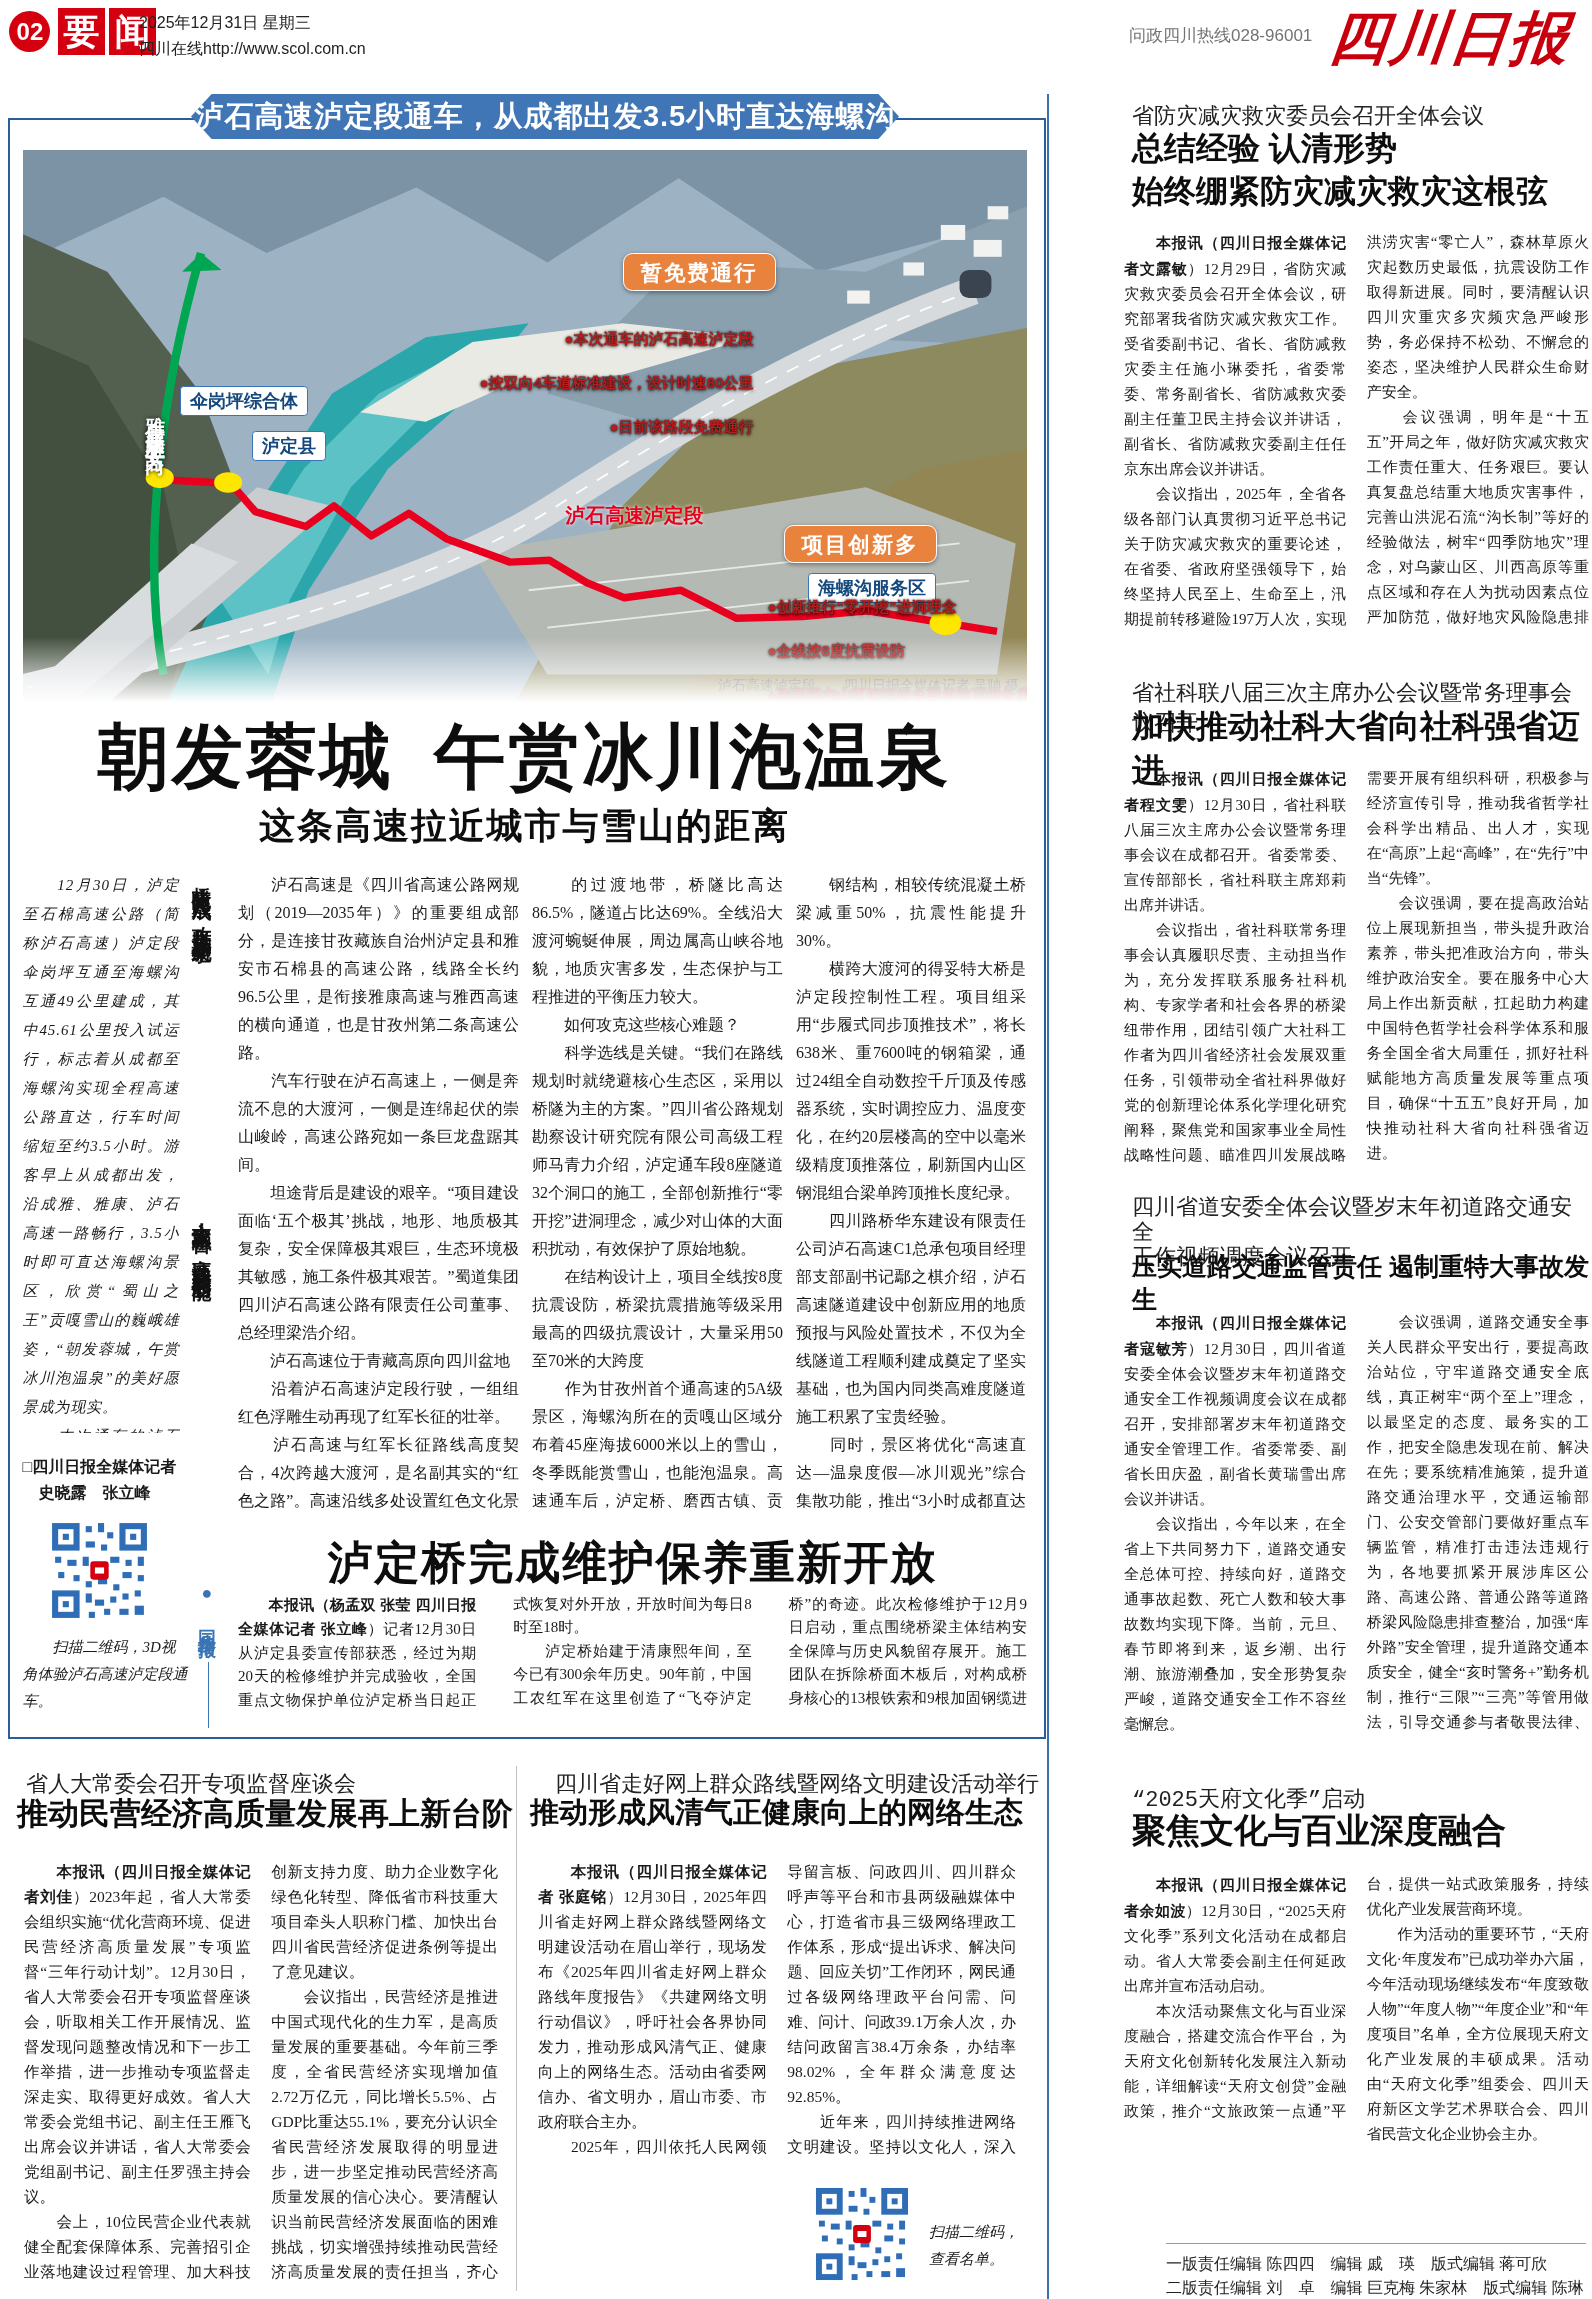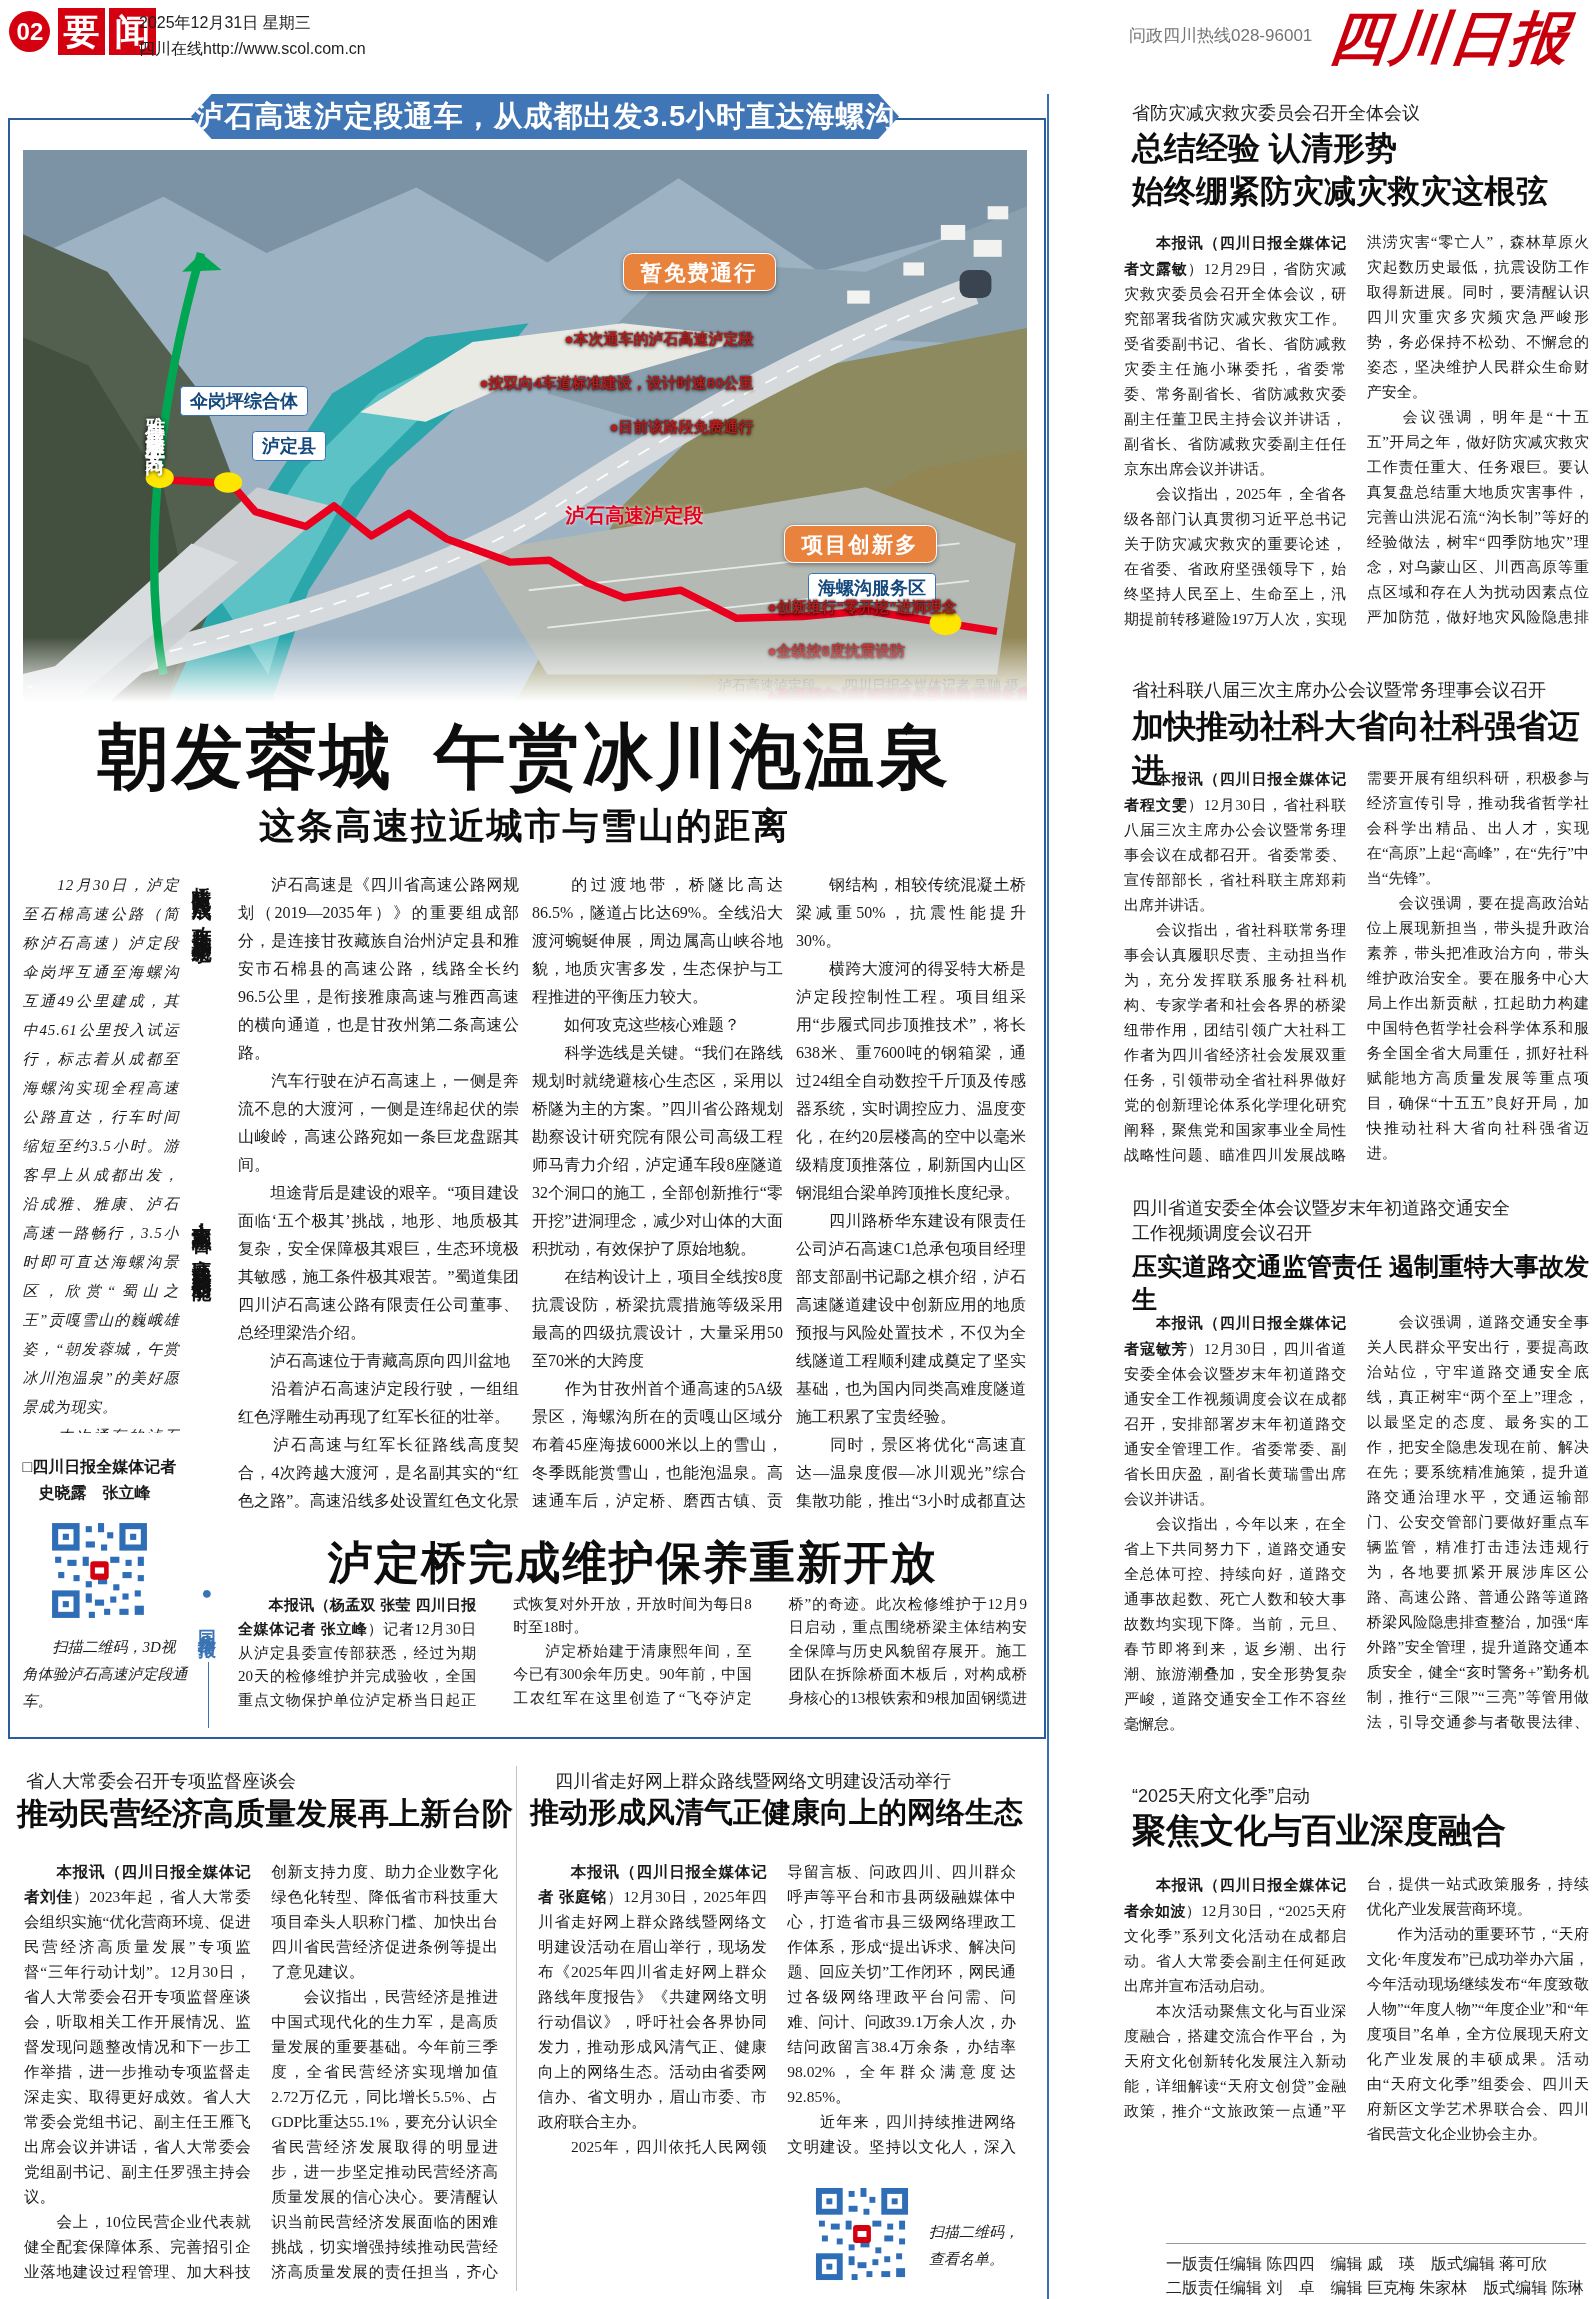--- a/index.html
+++ b/index.html
@@ -42,21 +42,21 @@
          font-size:19.7px;letter-spacing:2.8px;white-space:nowrap;}
   .sync{writing-mode:vertical-rl;color:#3b74b4;font-family:"Liberation Sans",sans-serif;font-weight:700;
         font-size:18px;letter-spacing:3.7px;}
   .syncline{width:0;border-left:0.9px solid #3b74b4;height:66px;}
   .byline{font-weight:700;font-size:16px;line-height:26px;white-space:pre-line;font-family:"Liberation Sans",sans-serif;}
   .qrcap{font-style:italic;font-size:15px;line-height:27px;white-space:pre-line;}
   .subh1{left:238px;top:1516px;width:789px;text-align:center;font-weight:900;font-size:45px;color:#0d0d0d;letter-spacing:1.9px;margin-top:17px;}
   .sub3col{left:238px;top:1593px;width:789px;height:139px;column-count:3;column-gap:37px;
            font-size:15px;line-height:23.4px;text-align:justify;overflow:hidden;white-space:pre-line;}
   
-  .kicker{font-family:Liberation Sans, sans-serif;font-size:18px;color:#222;white-space:pre-line;}
+  .kicker{font-family:Liberation Mono, monospace;font-size:22px;color:#222;white-space:pre-line;}
   .btitle{font-family:"Liberation Sans",sans-serif;font-weight:900;color:#0d0d0d;}
   .b2col{column-count:2;column-gap:20.6px;font-size:15.5px;line-height:25px;text-align:justify;
          overflow:hidden;white-space:pre-line;}
   .introb{font-weight:700;font-family:"Liberation Sans",sans-serif;}
   .vrule-gray{width:0;border-left:0.9px solid #c2c2c2;}
   .vrule-blue{width:0;border-left:2.8px solid #3a70ae;}
   .footerbox{left:1166px;top:2243px;width:420px;border-top:1.9px solid #9a9a9a;
              font-family:"Liberation Sans",sans-serif;font-size:16px;color:#222;line-height:24px;padding-top:7.5px;white-space:pre-line;}
   .qr{width:101px;height:101px;}
 </style>

